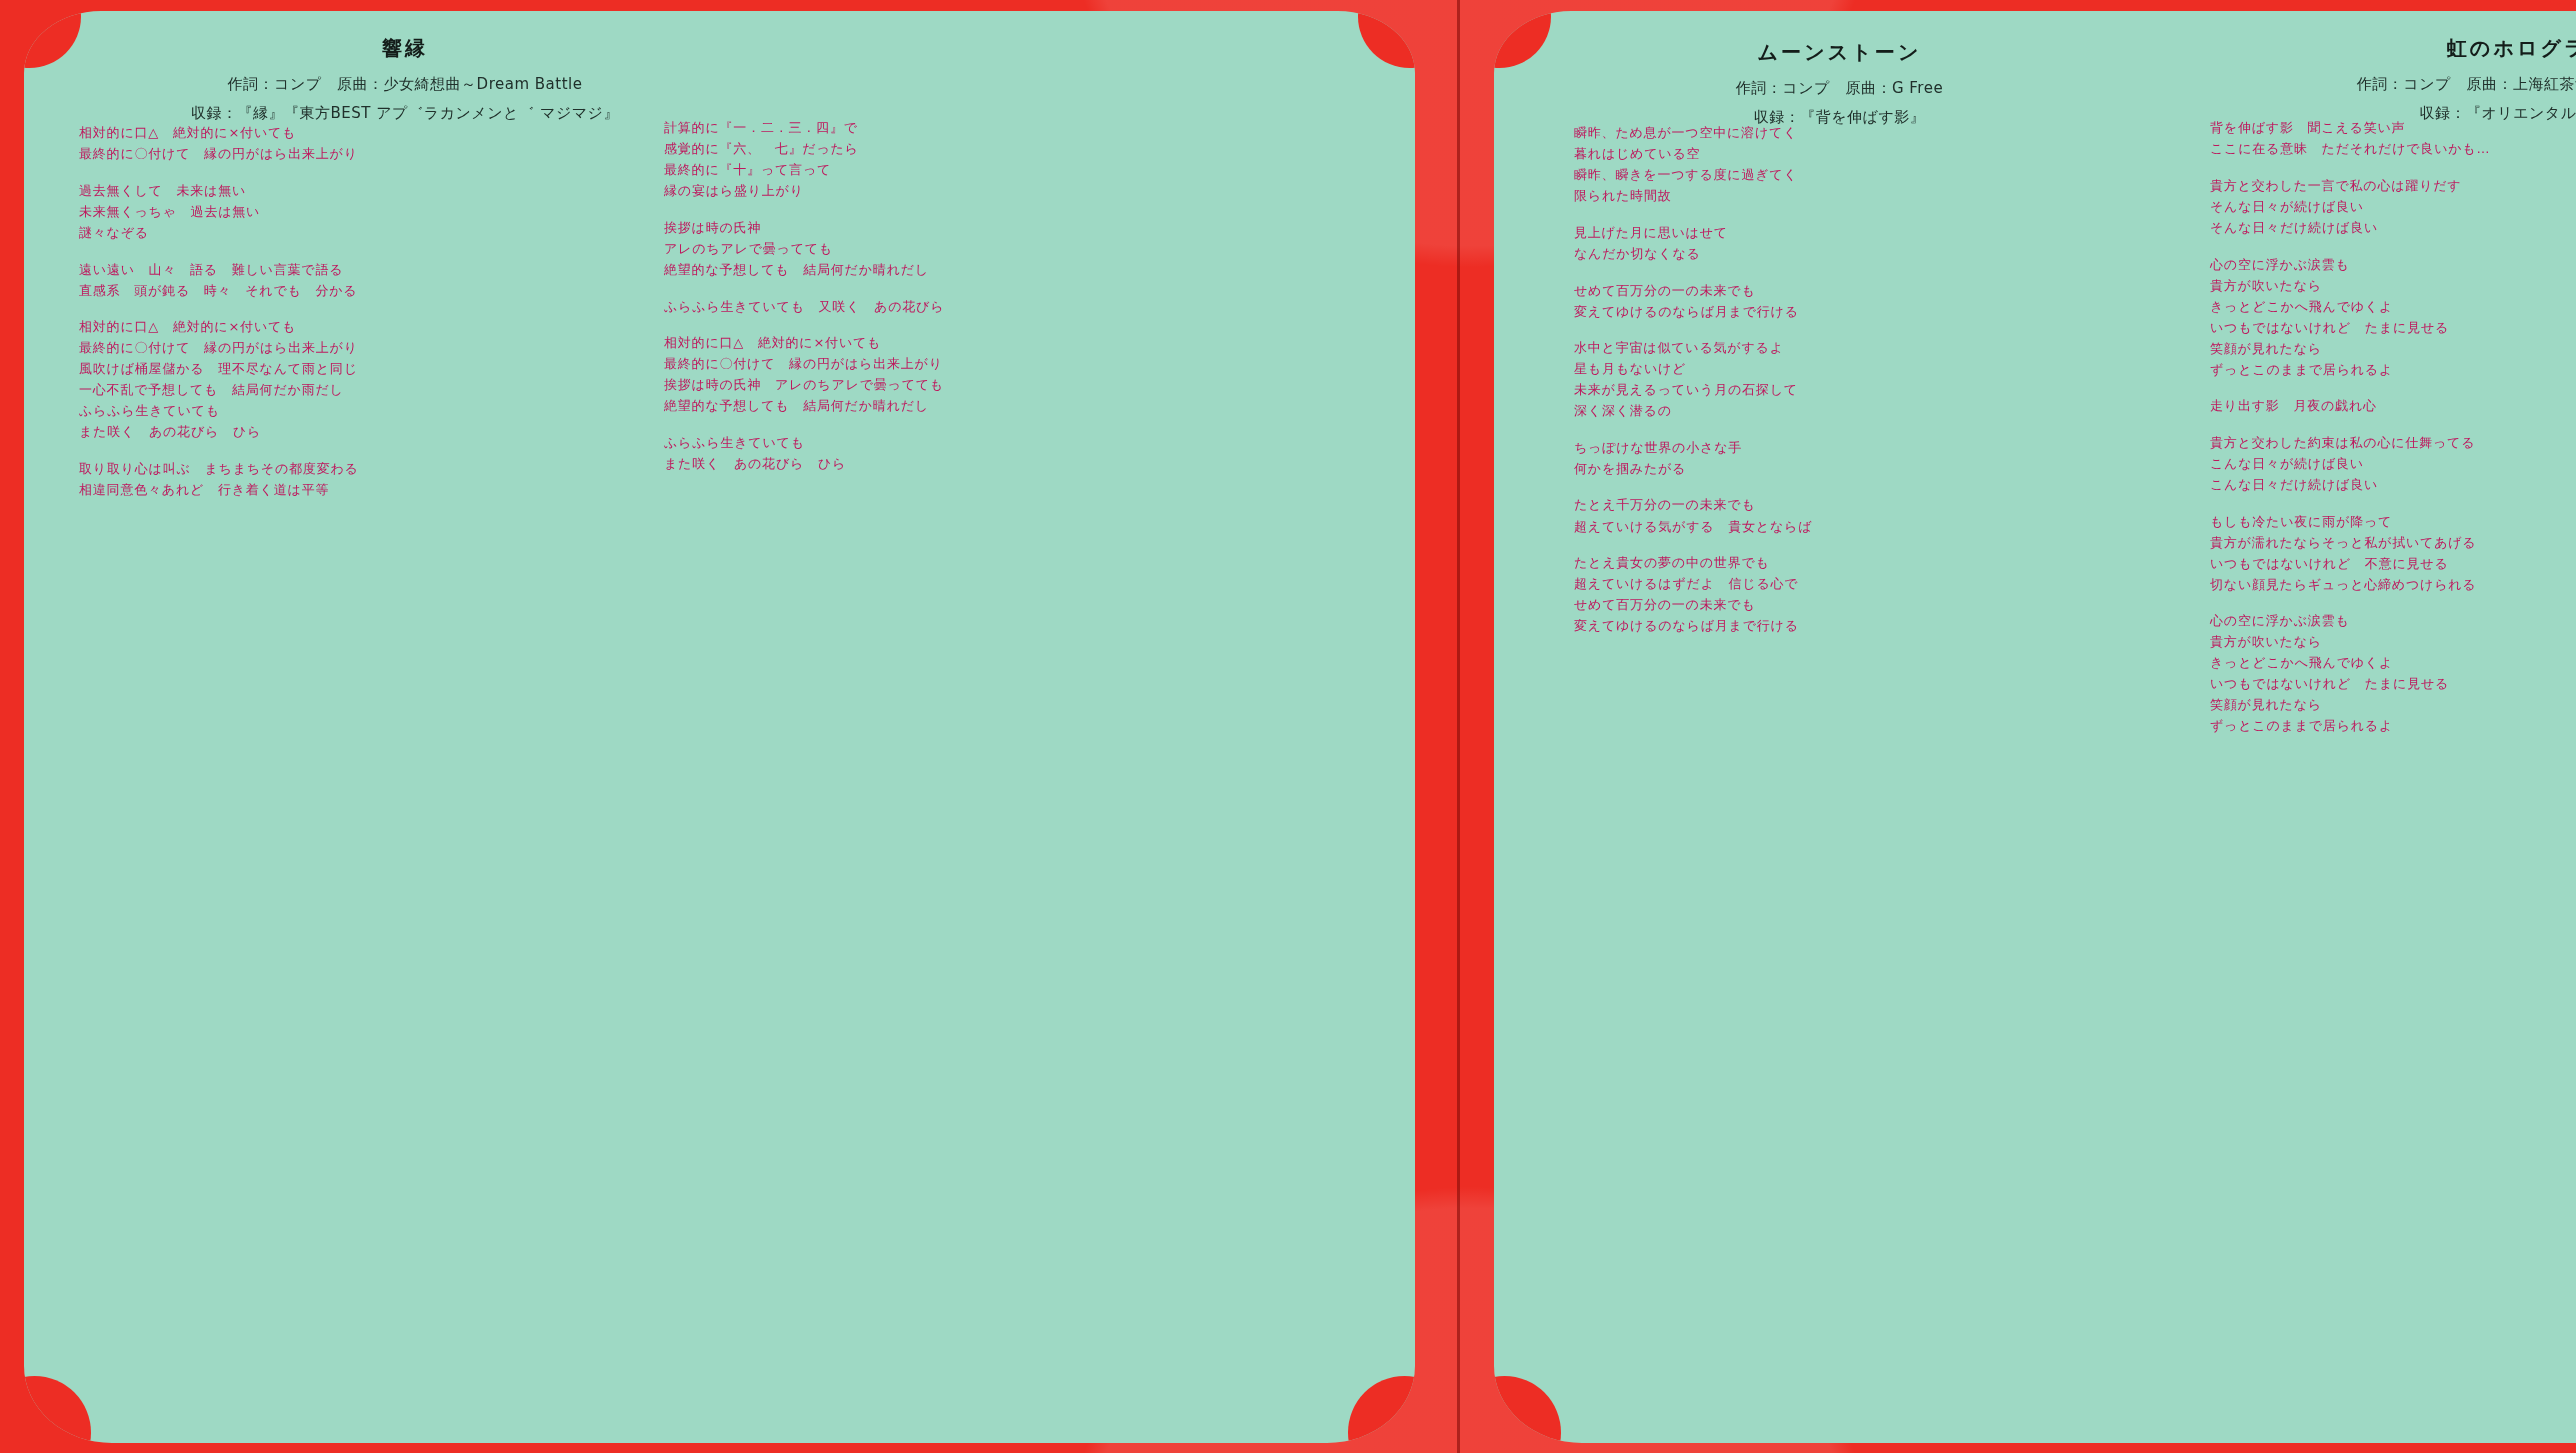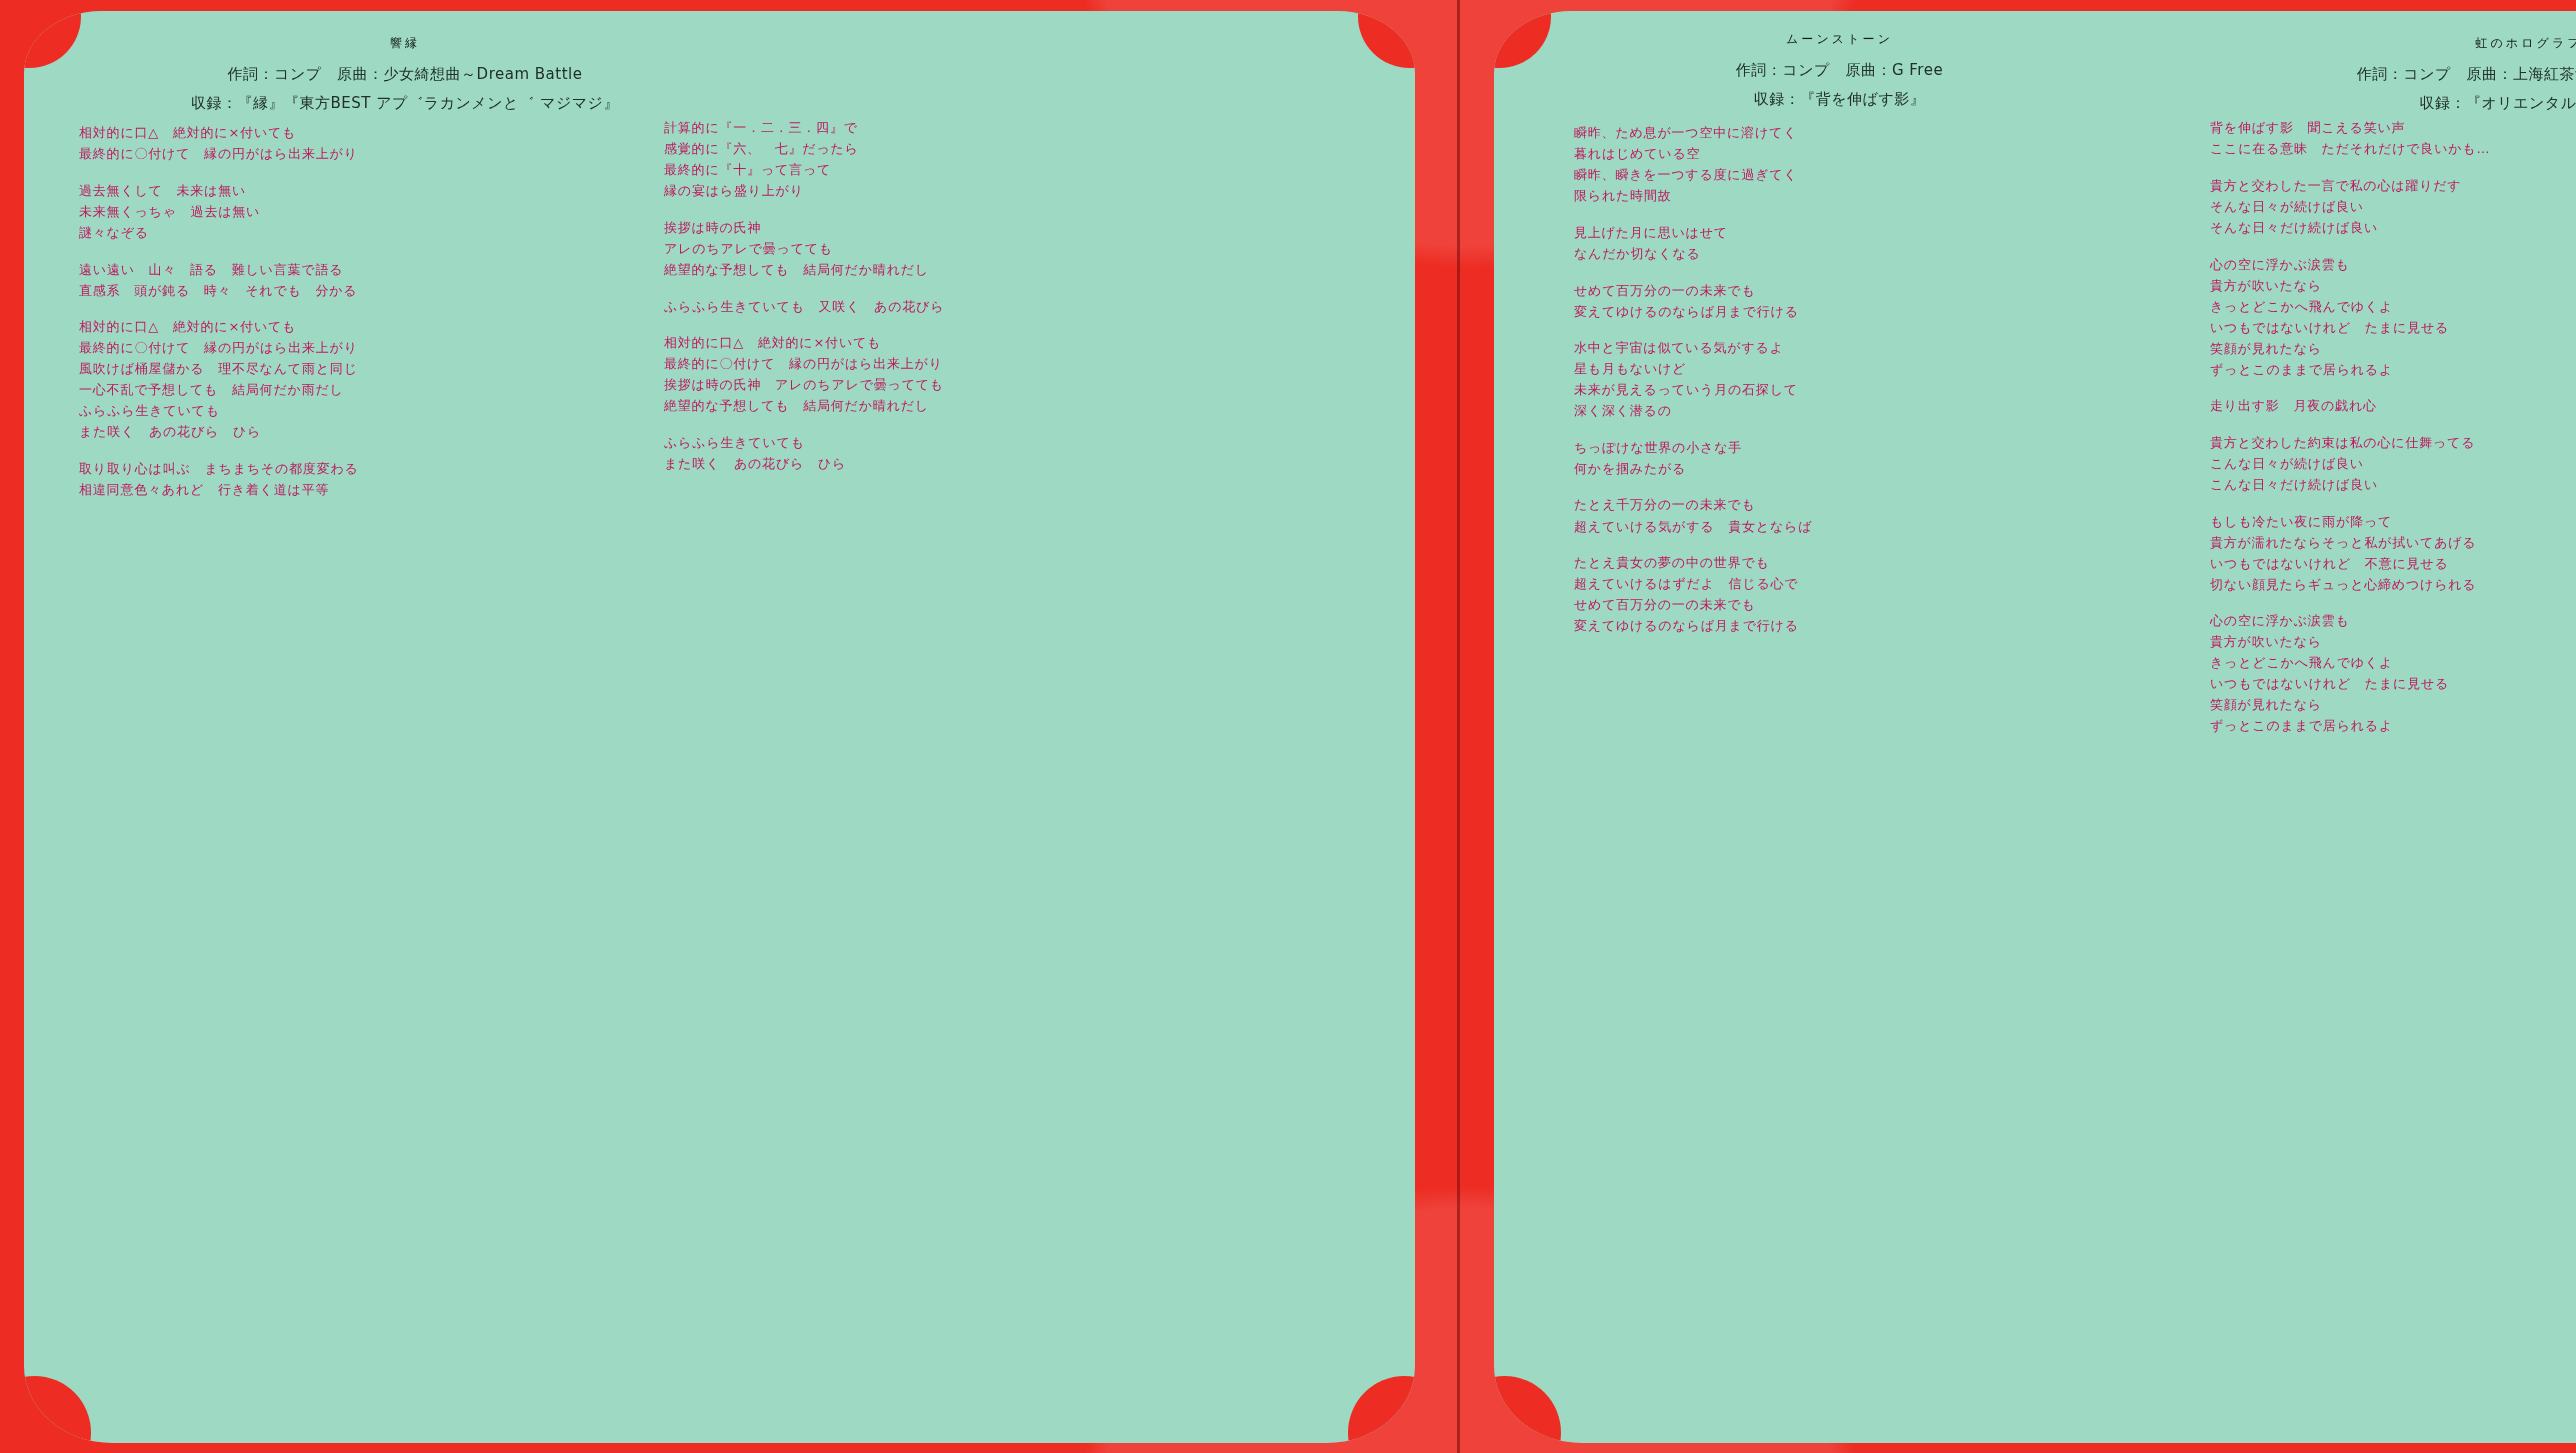--- a/index.html
+++ b/index.html
@@ -74,22 +74,22 @@
     width: 100%;
     height: 100%;
     z-index: 4;
   }
 
   .song-head {
     text-align: center;
     color: #141d1a;
   }
   .song-title {
-    font-size: 12px;
-    font-weight: 400;
+    font-size: 20px;
+    font-weight: 700;
     letter-spacing: 3.1px;
     margin-bottom: 8.2px;
   }
   .song-credit {
     font-size: 15px;
     letter-spacing: 0.5px;
     line-height: 1.9;
     color: #20302b;
     white-space: nowrap;
   }
@@ -121,21 +121,21 @@
   .left-col-b {
     position: absolute;
     top: 106px;
     left: 640px;
     width: 608px;
   }
 
   
   .r-head-a {
     position: absolute;
-    top: 20px;
+    top: 28px;
     left: 26px;
     width: 639px;
   }
   .r-head-b {
     position: absolute;
     top: 24px;
     left: 690px;
     width: 690px;
   }
   .r-col-a {

